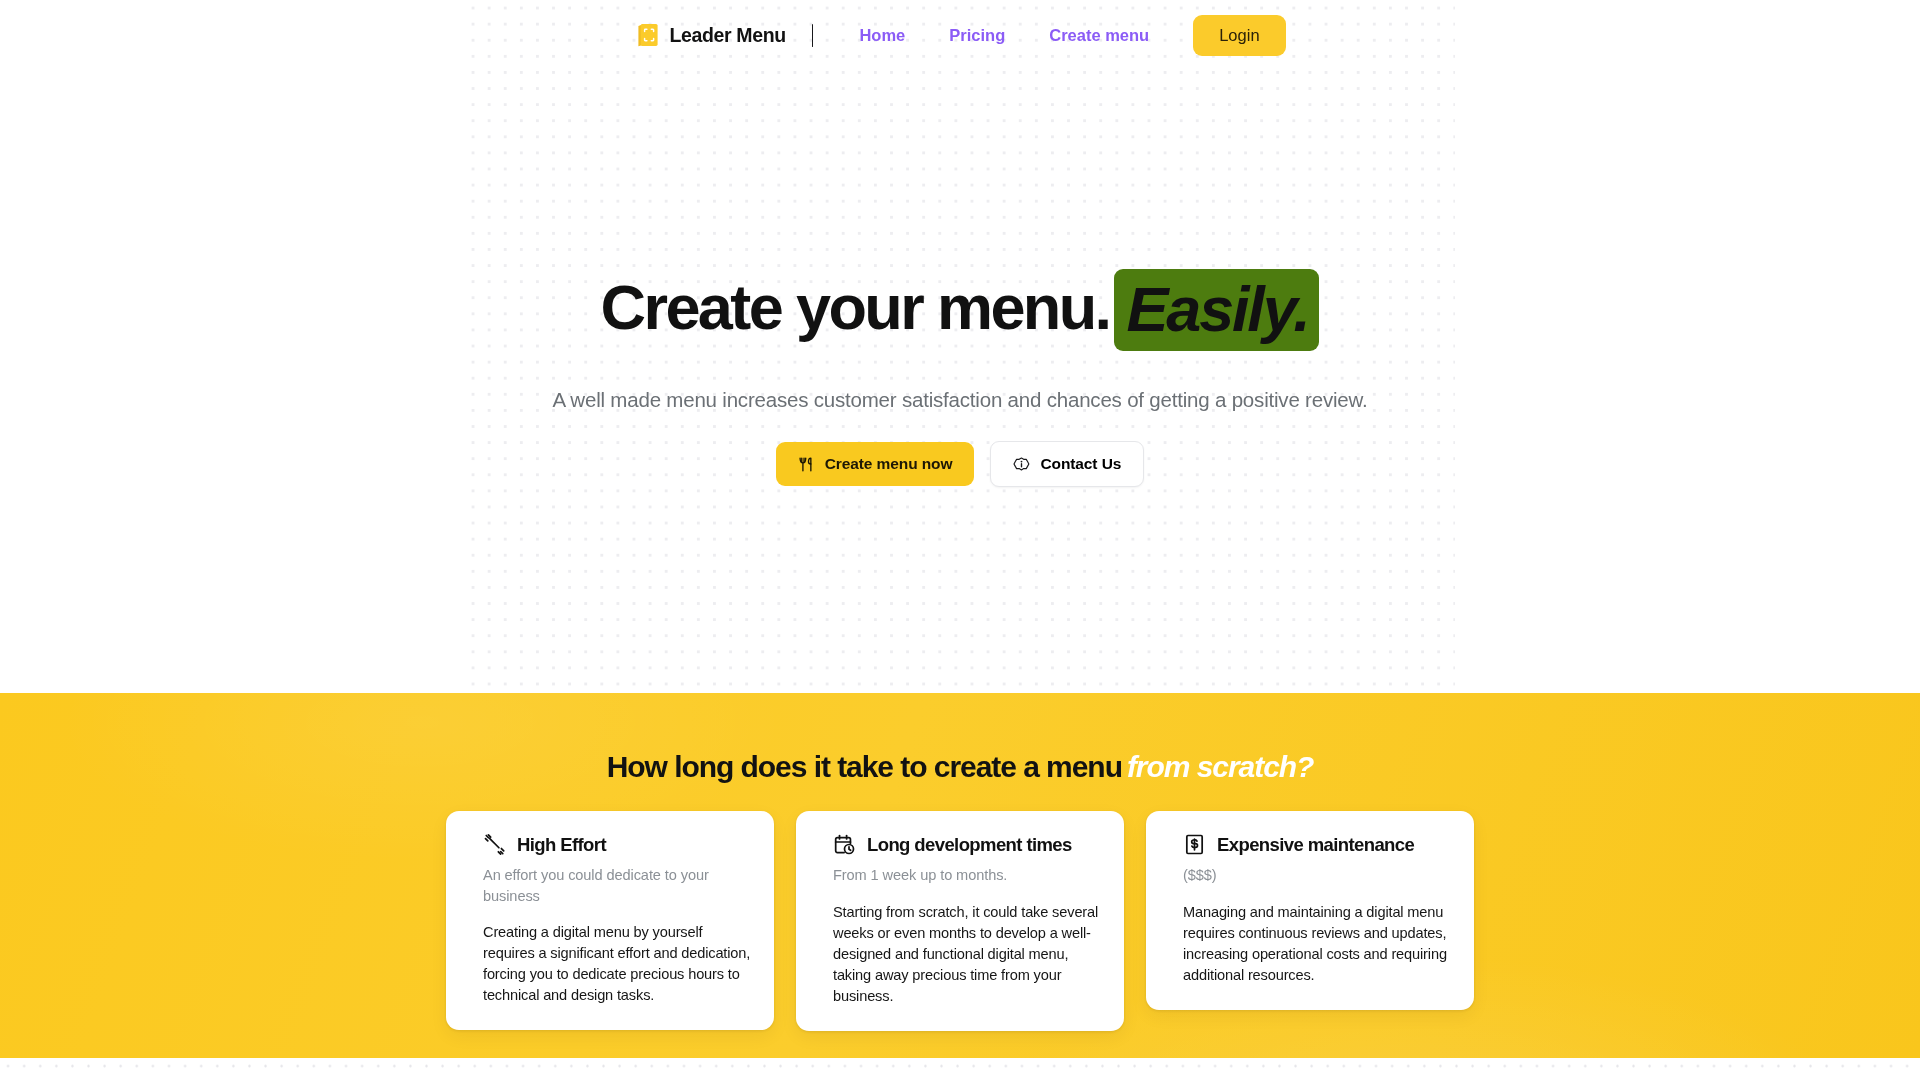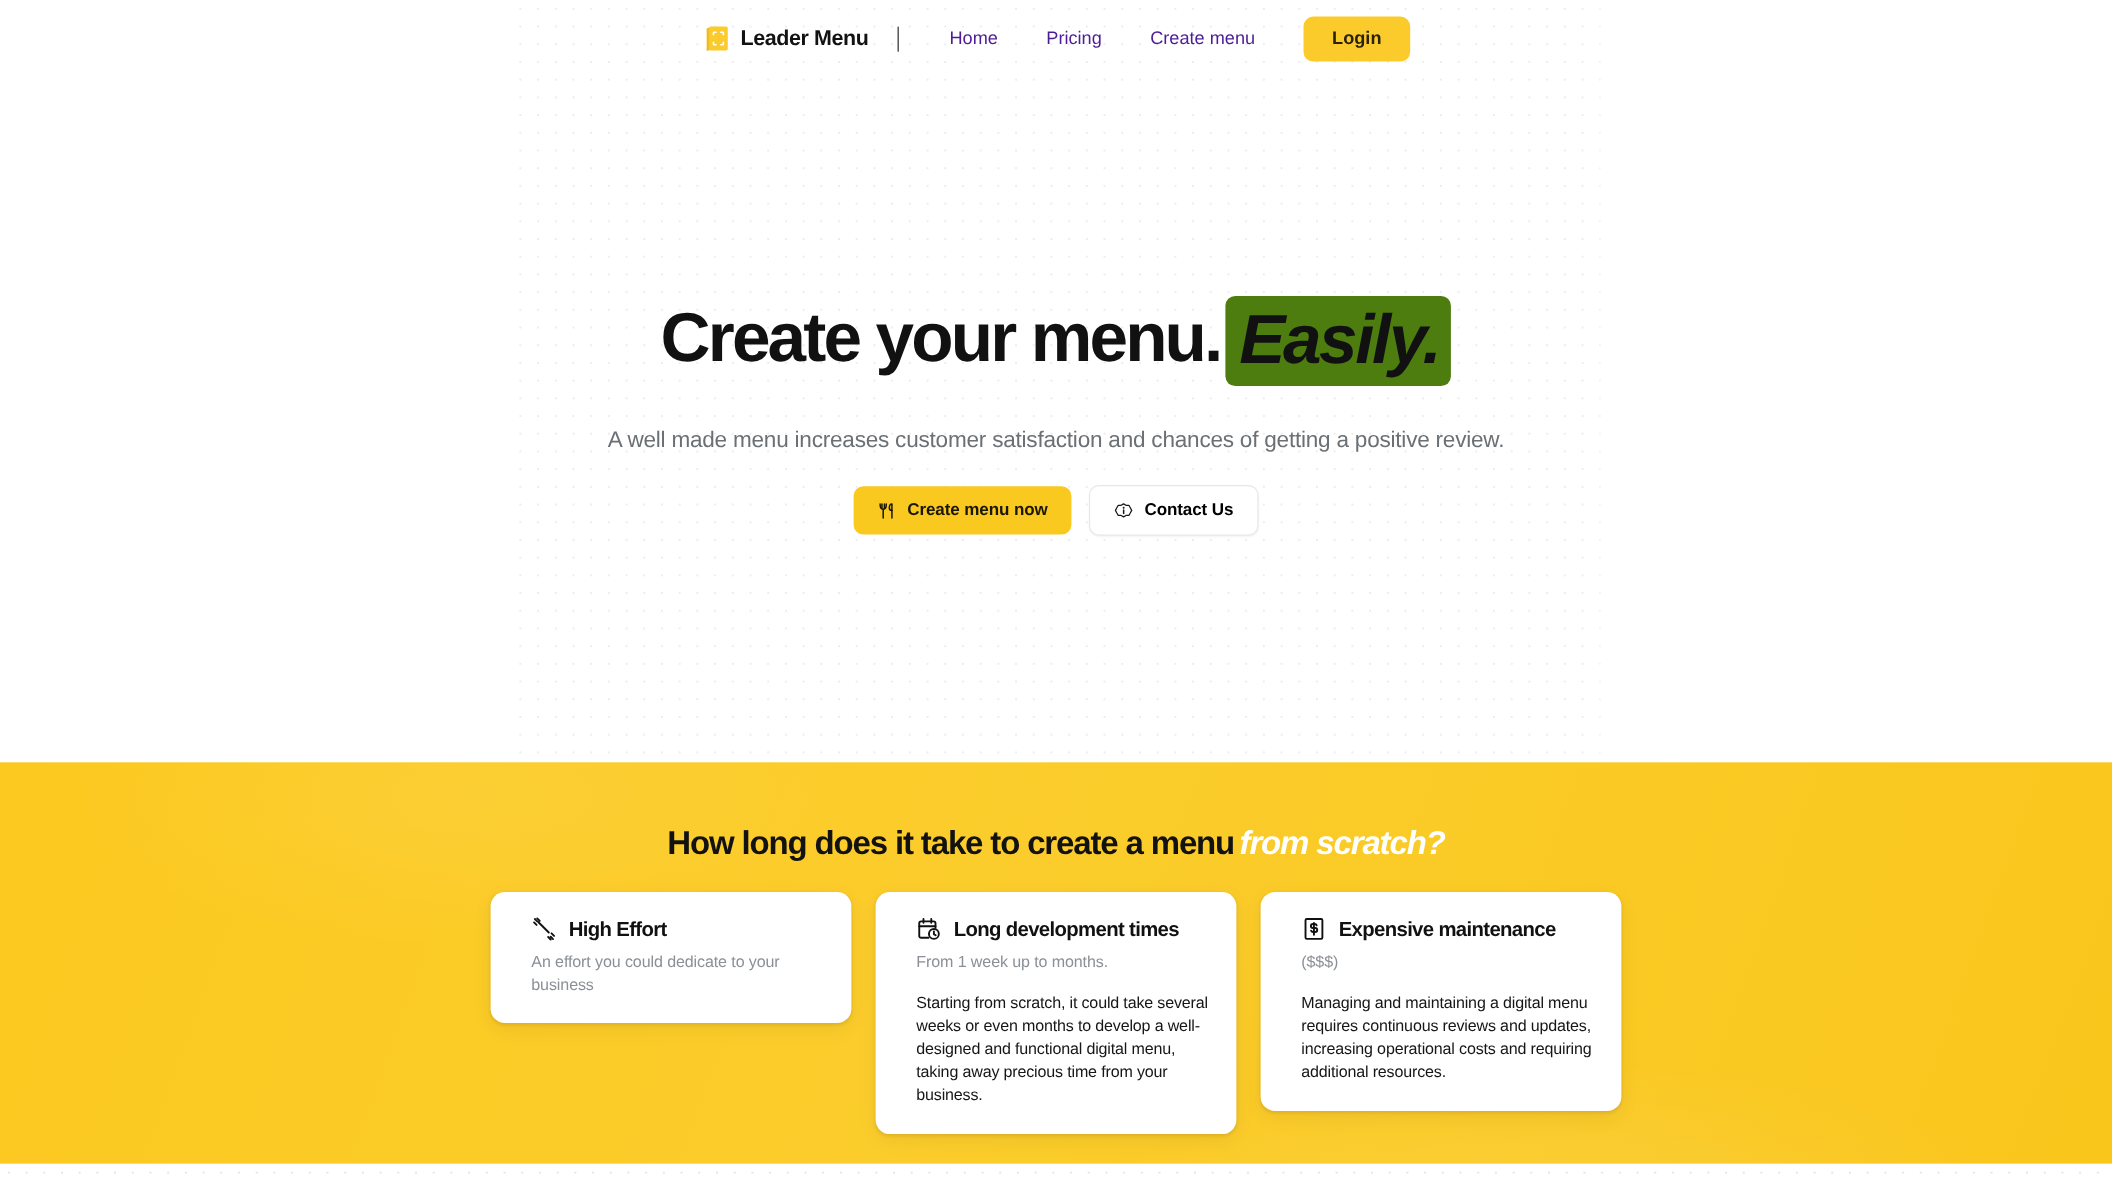--- a/index.html
+++ b/index.html
@@ -77,34 +77,34 @@
   .nav-divider {
     width: 1.6px;
     height: 23px;
     background: #18181b;
     margin: 0 22px 0 24px;
     border-radius: 1px;
   }
   .nav-links { display: flex; align-items: center; gap: 0; }
   .nav-link {
     font-size: 16.5px;
-    font-weight: 400;
-    color: #4c1d95;
+    font-weight: 700;
+    color: #8b5cf6;
     padding: 9px 22px;
     border-radius: 8px;
     white-space: nowrap;
     text-decoration: none;
     cursor: pointer;
   }
   .nav-cta {
     margin-left: 20px;
     background: #fbcb2b;
     color: #2b2208;
     font-size: 16.5px;
-    font-weight: 700;
+    font-weight: 400;
     padding: 11px 26px;
     border: none;
     border-radius: 9px;
     cursor: pointer;
     white-space: nowrap;
     font-family: "Liberation Sans", sans-serif;
   }
 
   
   .hero {
@@ -361,20 +361,21 @@
                 <path d="M5.6 2.0 L8.0 4.4"></path>
                 <path d="M6.6 5.4 L16.6 15.4"></path>
                 <path d="M18.4 19.4 L20.6 21.6"></path>
                 <path d="M19.2 16.2 L21.6 18.6"></path>
                 <path d="M16.0 19.6 L18.4 22.0"></path>
               </g>
             </svg>
             <div class="card-title">High Effort</div>
           </div>
           <div class="card-sub">An effort you could dedicate to your business</div>
+          <div class="card-body">Creating a digital menu by yourself requires a significant effort and dedication, forcing you to dedicate precious hours to technical and design tasks.</div>
         </div>
 
         <div class="card">
           <div class="card-head">
             <svg class="card-icon" viewBox="0 0 24 24">
               <g stroke="#111111" stroke-width="1.8" stroke-linecap="round" stroke-linejoin="round" fill="none">
                 <path d="M11.6 20.4 H4.6 A1.8 1.8 0 0 1 2.8 18.6 V6.6 A1.8 1.8 0 0 1 4.6 4.8 H16.4 A1.8 1.8 0 0 1 18.2 6.6 V11.0"></path>
                 <path d="M2.8 9.4 H18.2"></path>
                 <path d="M6.8 2.6 V6.2"></path>
                 <path d="M14.2 2.6 V6.2"></path>

